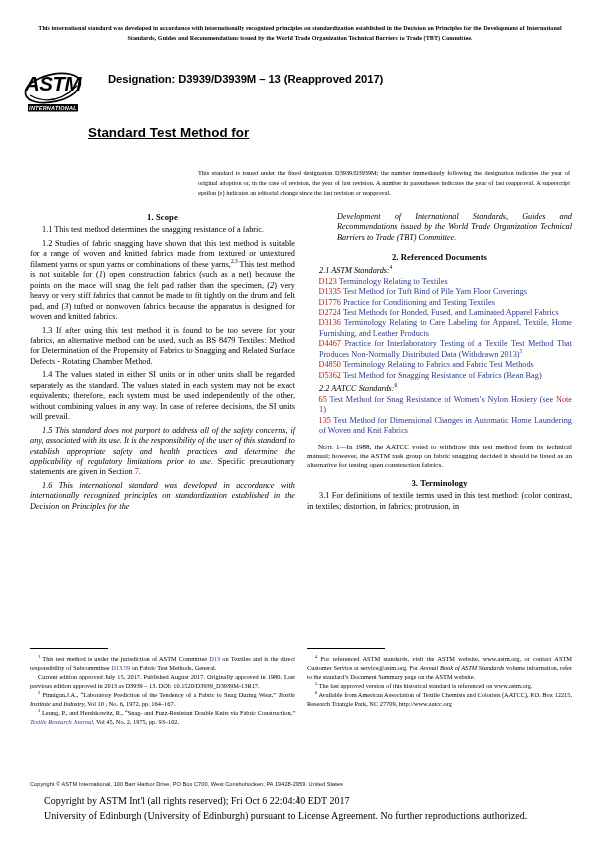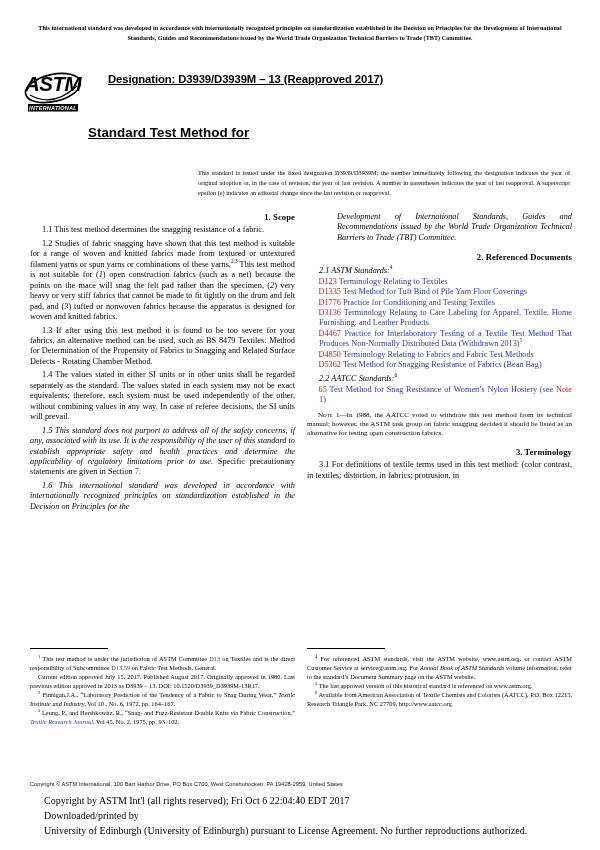--- a/index.html
+++ b/index.html
@@ -52,21 +52,20 @@
     height: 50px;
   }
   .designation-text {
     position: absolute;
     left: 86px;
     top: 7px;
     font-family: "Liberation Sans", "DejaVu Sans", sans-serif;
     font-size: 11.3px;
     font-weight: bold;
     letter-spacing: -0.1px;
-    text-decoration: underline;
   }
 
   
   .title-block {
     position: absolute;
     left: 88px;
     top: 124px;
     width: 440px;
     font-family: "Liberation Sans", "DejaVu Sans", sans-serif;
     font-weight: bold;
@@ -100,21 +99,21 @@
     line-height: 1.265;
     text-align: justify;
   }
   .col-left  { left: 30px; }
   .col-right { left: 307px; }
 
   h2.sec {
     font-size: 8.6px;
     font-weight: bold;
     margin: 8.5px 0 2.5px 0;
-    text-align: right;
+    text-align: center;
     letter-spacing: 0.01em;
   }
   h2.sec.first { margin-top: 0; }
 
   p.para {
     margin: 0 0 0 0;
     text-indent: 12px;
     text-align: justify;
   }
   p.para + p.para { margin-top: 3.2px; }
@@ -261,38 +260,42 @@
 
     <div class="refitem"><span class="code">D123</span>
       <span>Terminology Relating to Textiles</span></div>
 
     <div class="refitem"><span class="code">D1335</span>
       <span>Test Method for Tuft Bind of Pile Yarn Floor Coverings</span></div>
 
     <div class="refitem"><span class="code">D1776</span>
       <span>Practice for Conditioning and Testing Textiles</span></div>
 
+    <div class="refitem"><span class="code">D2724</span>
+      <span>Test Methods for Bonded, Fused, and Laminated Apparel Fabrics</span></div>
 
     <div class="refitem"><span class="code">D3136</span>
       <span>Terminology Relating to Care Labeling for Apparel, Textile, Home Furnishing, and Leather Products</span></div>
 
     <div class="refitem"><span class="code">D4467</span>
       <span>Practice for Interlaboratory Testing of a Textile Test Method That Produces Non-Normally Distributed Data (Withdrawn 2013)</span><sup>5</sup></div>
 
     <div class="refitem"><span class="code">D4850</span>
       <span>Terminology Relating to Fabrics and Fabric Test Methods</span></div>
 
     <div class="refitem"><span class="code">D5362</span>
       <span>Test Method for Snagging Resistance of Fabrics (Bean Bag)</span></div>
 
     <div class="sub-head"><span>2.2 AATCC Standards:</span><sup>6</sup></div>
 
     <div class="refitem"><span class="code">65</span>
       <span>Test Method for Snag Resistance of Women’s Nylon Hosiery (see </span><span class="link-red">Note 1</span><span>)</span></div>
 
+    <div class="refitem"><span class="code">135</span>
+      <span>Test Method for Dimensional Changes in Automatic Home Laundering of Woven and Knit Fabrics</span></div>
 
     <div class="note-block"><span class="smallcaps">Note 1—</span><span>In 1988, the AATCC voted to withdraw this test method from its technical manual; however, the ASTM task group on fabric snagging decided it should be listed as an alternative for testing open construction fabrics.</span></div>
 
     <h2 class="sec">3. Terminology</h2>
 
     <p class="para">3.1 For definitions of textile terms used in this test method: (color contrast, in textiles; distortion, in fabrics; protrusion, in</p>
 
   </div>
 
   <div class="fn-col fn-left">
@@ -314,19 +317,18 @@
 
     <p class="fn"><sup>5</sup> <span>The last approved version of this historical standard is referenced on www.astm.org.</span></p>
 
     <p class="fn"><sup>6</sup> <span>Available from American Association of Textile Chemists and Colorists (AATCC), P.O. Box 12215, Research Triangle Park, NC 27709, http://www.aatcc.org</span></p>
   </div>
 
   <div class="copyright-line">Copyright © ASTM International, 100 Barr Harbor Drive, PO Box C700, West Conshohocken, PA 19428-2959. United States</div>
 
   <div class="license-block">
     <div>Copyright by ASTM Int'l (all rights reserved); Fri Oct  6 22:04:40 EDT 2017</div>
-    <div>Downloaded/printed by</div>
     <div>University of Edinburgh (University of Edinburgh) pursuant to License Agreement. No further reproductions authorized.</div>
   </div>
 
   <div class="page-number">1</div>
 
 </div>
 
 </body></html>

